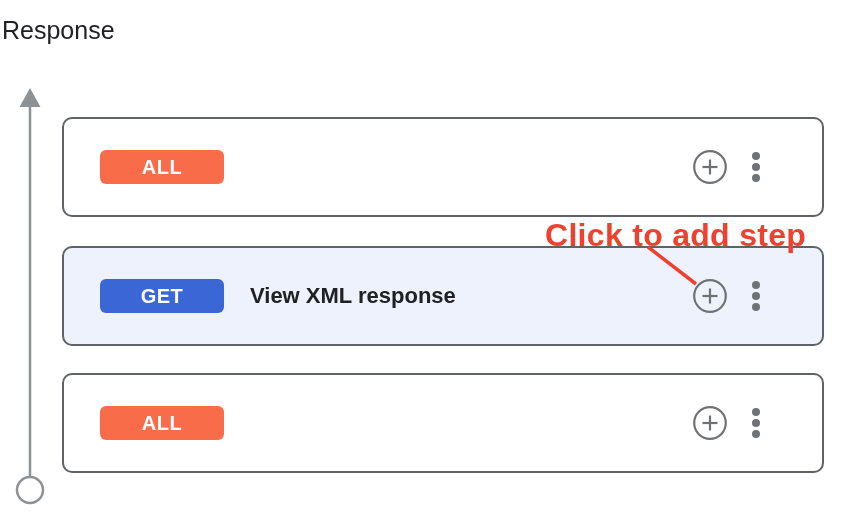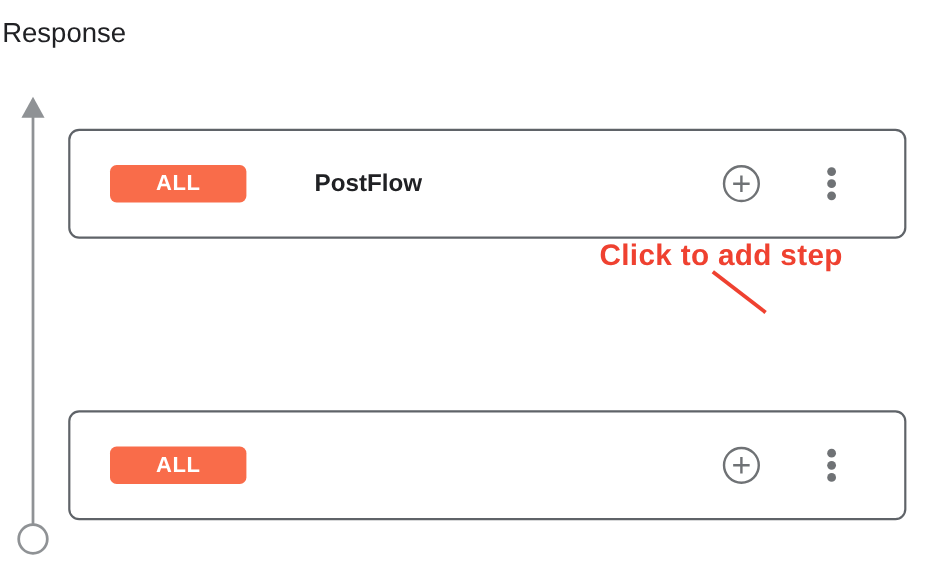--- a/index.html
+++ b/index.html
@@ -34,21 +34,20 @@
     width: 762px;
     height: 100px;
     box-sizing: border-box;
     background: #ffffff;
     border: 2px solid var(--card-border, #5f6368);
     border-radius: 10px;
     display: flex;
     align-items: center;
     padding: 0 62px 0 36px;
     cursor: pointer;
-    gap: 36px;
   }
   .flow-card.selected { background: var(--selected-card-bg, #edf2fc); }
   .card-pos-0 { top: 117px; }
   .card-pos-1 { top: 246px; }
   .card-pos-2 { top: 373px; }
 
   .verb-badge {
     flex: none;
     width: 124px;
     height: 34px;
@@ -102,21 +101,21 @@
     width: 8px;
     height: 8px;
     border-radius: 50%;
     background: var(--icon-gray, #6f7275);
   }
 
   .annotation-label {
     position: absolute;
     left: 545px;
     top: 217px;
-    font-size: 27px;
+    font-size: 32px;
     font-weight: bold;
     letter-spacing: 0.3px;
     color: var(--annotation-red, #ef4130);
     white-space: nowrap;
   }
 
   .annotation-line-overlay {
     position: absolute;
     left: 0;
     top: 0;
@@ -131,36 +130,52 @@
   <div class="page-title">Response</div>
 
   <svg class="flow-axis" width="60" height="514" viewBox="0 0 60 514" aria-hidden="true">
     <line x1="30" y1="106" x2="30" y2="477" stroke="#8f9295" stroke-width="2.5"></line>
     <polygon points="30,88 19.5,107 40.5,107" fill="#8f9295"></polygon>
     <circle cx="30" cy="490" r="13" fill="#ffffff" stroke="#8f9295" stroke-width="2.5"></circle>
   </svg>
 
   <div class="flow-card card-pos-0">
     <div class="verb-badge badge-all">ALL</div>
-    <div class="flow-name">PostFlow</div>
     <div class="spacer"></div>
     <button class="plus-btn">
       <svg width="36" height="36" viewBox="0 0 36 36">
         <circle cx="18" cy="18" r="15.8" fill="none" stroke="#6f7275" stroke-width="2.2"></circle>
         <line x1="18" y1="10.5" x2="18" y2="25.5" stroke="#6f7275" stroke-width="2.2"></line>
         <line x1="10.5" y1="18" x2="25.5" y2="18" stroke="#6f7275" stroke-width="2.2"></line>
       </svg>
     </button>
     <button class="kebab-btn">
       <span class="kebab-dot"></span>
       <span class="kebab-dot"></span>
       <span class="kebab-dot"></span>
     </button>
   </div>
 
+  <div class="flow-card card-pos-1 selected">
+    <div class="verb-badge badge-get">GET</div>
+    <div class="flow-name">View XML response</div>
+    <div class="spacer"></div>
+    <button class="plus-btn">
+      <svg width="36" height="36" viewBox="0 0 36 36">
+        <circle cx="18" cy="18" r="15.8" fill="none" stroke="#6f7275" stroke-width="2.2"></circle>
+        <line x1="18" y1="10.5" x2="18" y2="25.5" stroke="#6f7275" stroke-width="2.2"></line>
+        <line x1="10.5" y1="18" x2="25.5" y2="18" stroke="#6f7275" stroke-width="2.2"></line>
+      </svg>
+    </button>
+    <button class="kebab-btn">
+      <span class="kebab-dot"></span>
+      <span class="kebab-dot"></span>
+      <span class="kebab-dot"></span>
+    </button>
+  </div>
 
   <div class="flow-card card-pos-2">
     <div class="verb-badge badge-all">ALL</div>
     <div class="spacer"></div>
     <button class="plus-btn">
       <svg width="36" height="36" viewBox="0 0 36 36">
         <circle cx="18" cy="18" r="15.8" fill="none" stroke="#6f7275" stroke-width="2.2"></circle>
         <line x1="18" y1="10.5" x2="18" y2="25.5" stroke="#6f7275" stroke-width="2.2"></line>
         <line x1="10.5" y1="18" x2="25.5" y2="18" stroke="#6f7275" stroke-width="2.2"></line>
       </svg>

